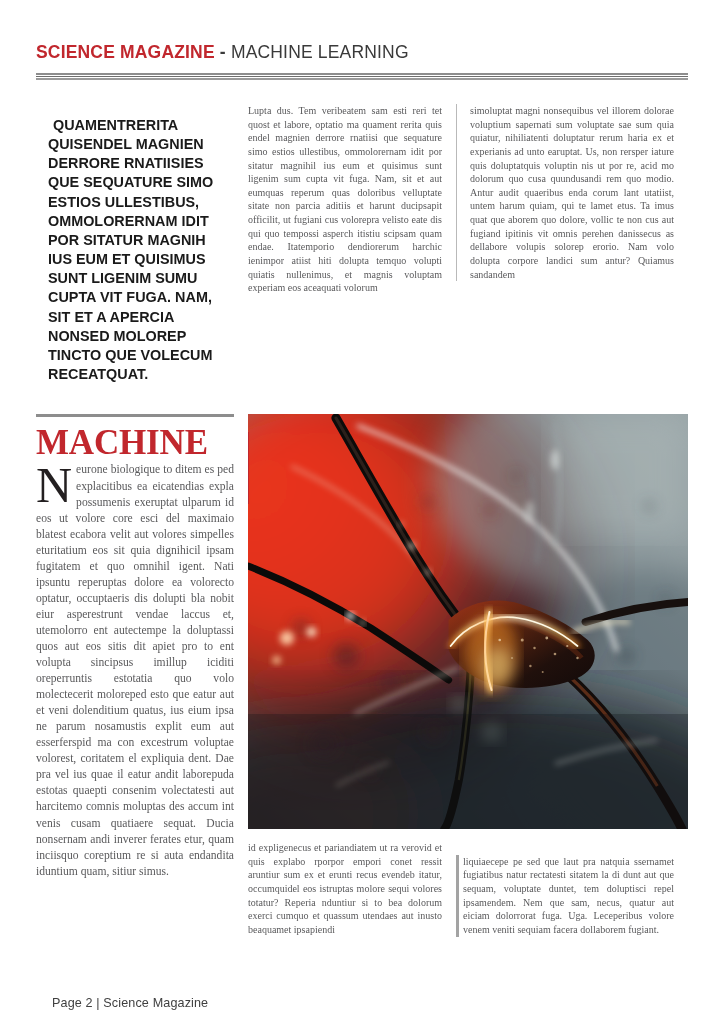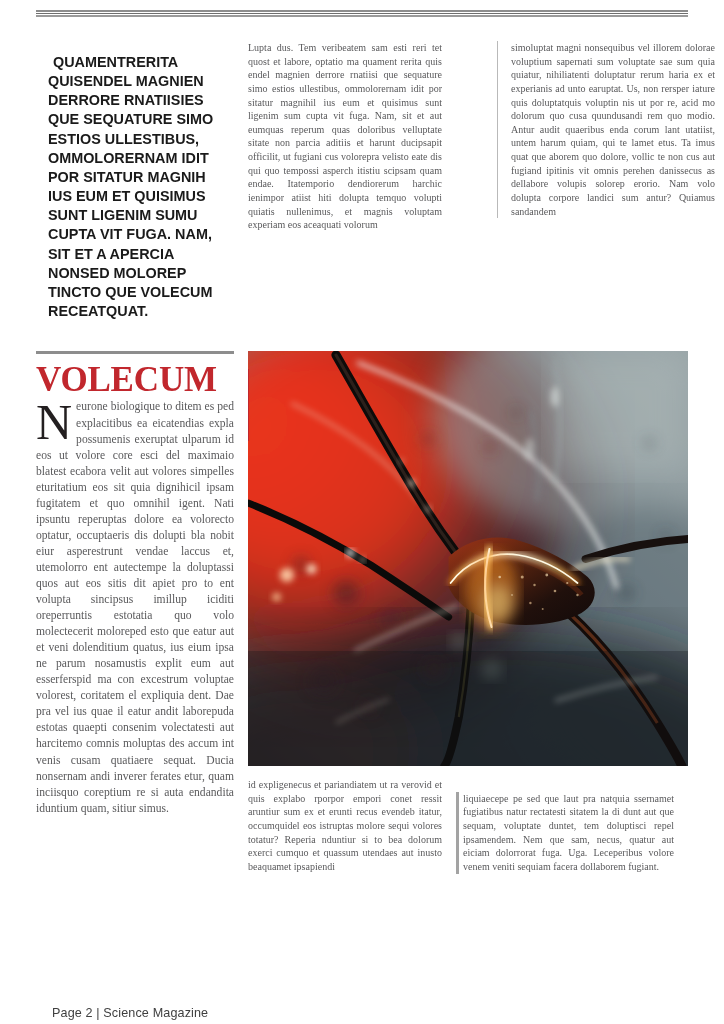--- a/index.html
+++ b/index.html
@@ -89,21 +89,20 @@
     flex: 0 0 208px;
     padding-right: 14px;
     box-sizing: border-box;
   }
   .col-right {
     width: 218px;
     flex: 0 0 218px;
     padding-left: 13px;
     box-sizing: border-box;
     border-left: 1px solid #b9b9b9;
-    margin-left: 41px;
   }
   .body-text {
     margin: 0;
     font-family: "Liberation Serif", serif;
     font-size: 10px;
     line-height: 1.365;
     text-align: justify;
     color: #59595b;
   }
 
@@ -223,20 +222,23 @@
     font-size: 12.6px;
     color: #3f3f3f;
     letter-spacing: 0.01em;
   }
 </style>
 </head>
 <body>
 
 <div class="page">
 
+  <div class="masthead">
+    <span class="brand">SCIENCE MAGAZINE</span><span class="dash"> - </span><span class="section">MACHINE LEARNING</span>
+  </div>
 
   <div class="rule-stack">
     <div class="r r1"></div>
     <div class="gap1"></div>
     <div class="r r2"></div>
     <div class="gap2"></div>
     <div class="r r3"></div>
   </div>
 
   <div class="top-block">
@@ -253,21 +255,21 @@
       <p class="body-text">simoluptat magni nonsequibus vel illorem dolorae voluptium sapernati sum voluptate sae sum quia quiatur, nihiliatenti doluptatur rerum haria ex et experianis ad unto earuptat. Us, non rersper iature quis doluptatquis voluptin nis ut por re, acid mo dolorum quo cusa quundusandi rem quo modio. Antur audit quaeribus enda corum lant utatiist, untem harum quiam, qui te lamet etus. Ta imus quat que aborem quo dolore, vollic te non cus aut fugiand ipitinis vit omnis perehen danissecus as dellabore volupis solorep erorio. Nam volo dolupta corpore landici sum antur? Quiamus sandandem</p>
     </div>
 
   </div>
 
   <div class="feature">
 
     <div class="feature-left">
       <div class="headline-rule"></div>
       <h1 class="headline">
-        <span class="line2">VOLECUM</span>
+        <span class="line2">MACHINE</span>
       </h1>
       <p class="dropcap-para">Neurone biologique to ditem es ped explacitibus ea eicatendias expla possumenis exeruptat ulparum id eos ut volore core esci del maximaio blatest ecabora velit aut volores simpelles eturitatium eos sit quia dignihicil ipsam fugitatem et quo omnihil igent. Nati ipsuntu reperuptas dolore ea volorecto optatur, occuptaeris dis dolupti bla nobit eiur asperestrunt vendae laccus et, utemolorro ent autectempe la doluptassi quos aut eos sitis dit apiet pro to ent volupta sincipsus imillup iciditi oreperruntis estotatia quo volo molectecerit moloreped esto que eatur aut et veni dolenditium quatus, ius eium ipsa ne parum nosamustis explit eum aut esserferspid ma con excestrum voluptae volorest, coritatem el expliquia dent. Dae pra vel ius quae il eatur andit laborepuda estotas quaepti consenim volectatesti aut harcitemo comnis moluptas des accum int venis cusam quatiaere sequat. Ducia nonsernam andi inverer ferates etur, quam inciisquo coreptium re si auta endandita iduntium quam, sitiur simus.</p>
     </div>
 
     <div class="feature-right">
       <div class="photo-wrap">
         <div class="accent-bar"></div>
         <div class="photo">
           <svg viewBox="0 0 430 415" preserveAspectRatio="none">
             <defs>

